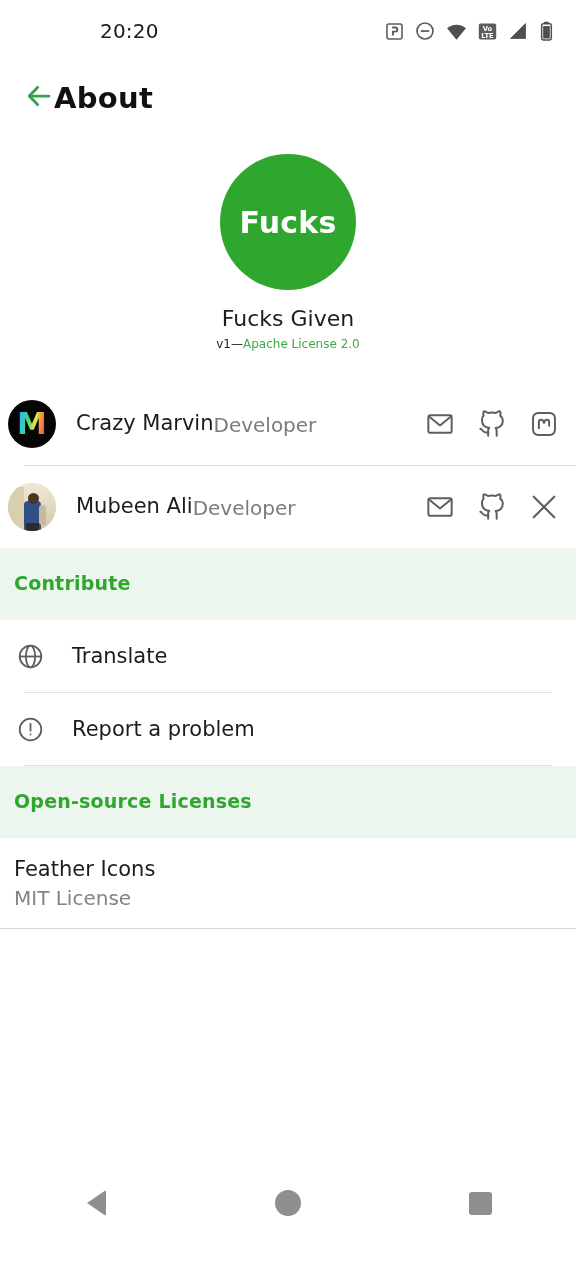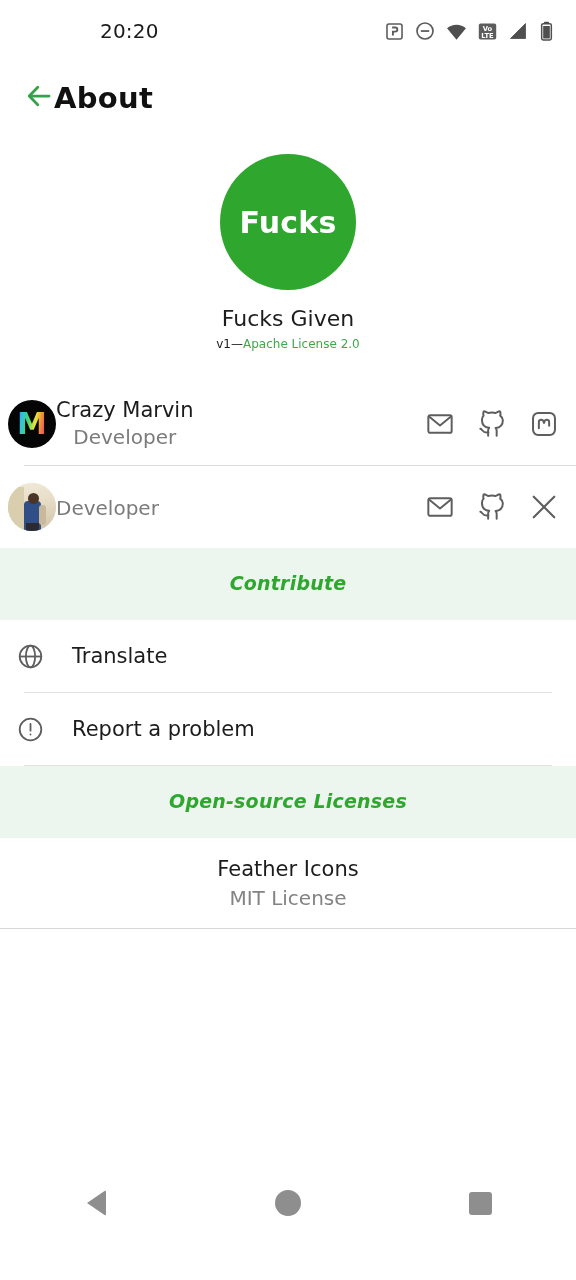--- a/index.html
+++ b/index.html
@@ -2,21 +2,21 @@
 <html><head>
 <meta charset="utf-8">
 <style>
   * { box-sizing: border-box; margin: 0; padding: 0; }
   html, body {
     width: 576px; height: 1280px;
     background: #ffffff;
     font-family: "DejaVu Sans", sans-serif;
     overflow: hidden;
   }
-  .screen { width: 576px; height: 1236px; position: relative; display: flex; flex-direction: column; background:#fff;text-align:center; }
+  .screen { width: 576px; height: 1236px; position: relative; display: flex; flex-direction: column; background:#fff; }
 
   
   .statusbar {
     height: 62px; flex: 0 0 62px;
     display: flex; align-items: center;
     padding: 0 22px 0 0;
     position: relative;
   }
   .status-time {
     font-size: 20px; color: #1b1b1b; letter-spacing: .2px;
@@ -70,32 +70,31 @@
     -webkit-background-clip: text; background-clip: text; color: transparent;
   }
   .avatar-photo { background: #ece3d4; }
   .avatar-photo .sky { position:absolute; inset:0; background:linear-gradient(170deg,#f2ead9 0%,#e6dcc6 45%,#cfc3a8 100%); }
   .avatar-photo .wall { position:absolute; left:0; top:4px; width:16px; height:44px; background:#d9cfae; }
   .avatar-photo .body { position:absolute; left:16px; top:18px; width:17px; height:30px; background:#2f4f86; border-radius:4px 4px 0 0; }
   .avatar-photo .head { position:absolute; left:20px; top:10px; width:11px; height:11px; border-radius:50%; background:#4a3526; }
   .avatar-photo .arm { position:absolute; left:31px; top:22px; width:7px; height:20px; background:#c9b89a; border-radius:3px; }
   .avatar-photo .leg { position:absolute; left:18px; top:40px; width:13px; height:10px; background:#2a2a30; }
 
-  .dev-text { display: flex; flex-direction: column; justify-content: center; }
+  .dev-text { margin-left: 20px; display: flex; flex-direction: row; justify-content: center; }
   .dev-name { font-size: 21px; color: #1c1c1c; line-height: 1.22; }
   .dev-role { font-size: 20px; color: #7b7b7b; line-height: 1.3; margin-top: 1px; }
   .dev-links { margin-left: auto; display: flex; align-items: center; gap: 24px; }
   .dev-links svg { display: block; }
   .dev-divider { height: 1px; background: #dcdcdc; margin-left: 24px; }
 
   
   .section-header {
     background: #ECF5EE;
     padding: 24px 14px 26px 14px;
-    font-style: italic;
   }
   .section-header .label {
     font-size: 19px; font-weight: bold; color: #2FA72F; letter-spacing: .2px;
   }
 
   
   .action-row {
     height: 72px; display: flex; align-items: center;
     padding: 4px 14px;
   }
@@ -231,20 +230,21 @@
     <div class="dev-row">
       <div class="avatar avatar-photo">
         <span class="sky"></span>
         <span class="wall"></span>
         <span class="body"></span>
         <span class="leg"></span>
         <span class="head"></span>
         <span class="arm"></span>
       </div>
       <div class="dev-text">
+        <div class="dev-name">Mubeen Ali</div>
         <div class="dev-role">Developer</div>
       </div>
       <div class="dev-links">
         <span>
           <svg width="28" height="28" viewBox="0 0 24 24" fill="none" stroke="#5e5e5e" stroke-width="1.7" stroke-linecap="round" stroke-linejoin="round">
               <rect x="2" y="4.5" width="20" height="15" rx="1.6"></rect>
               <polyline points="2.6,5.6 12,13.2 21.4,5.6"></polyline>
             </svg>
         </span>
         <span>

